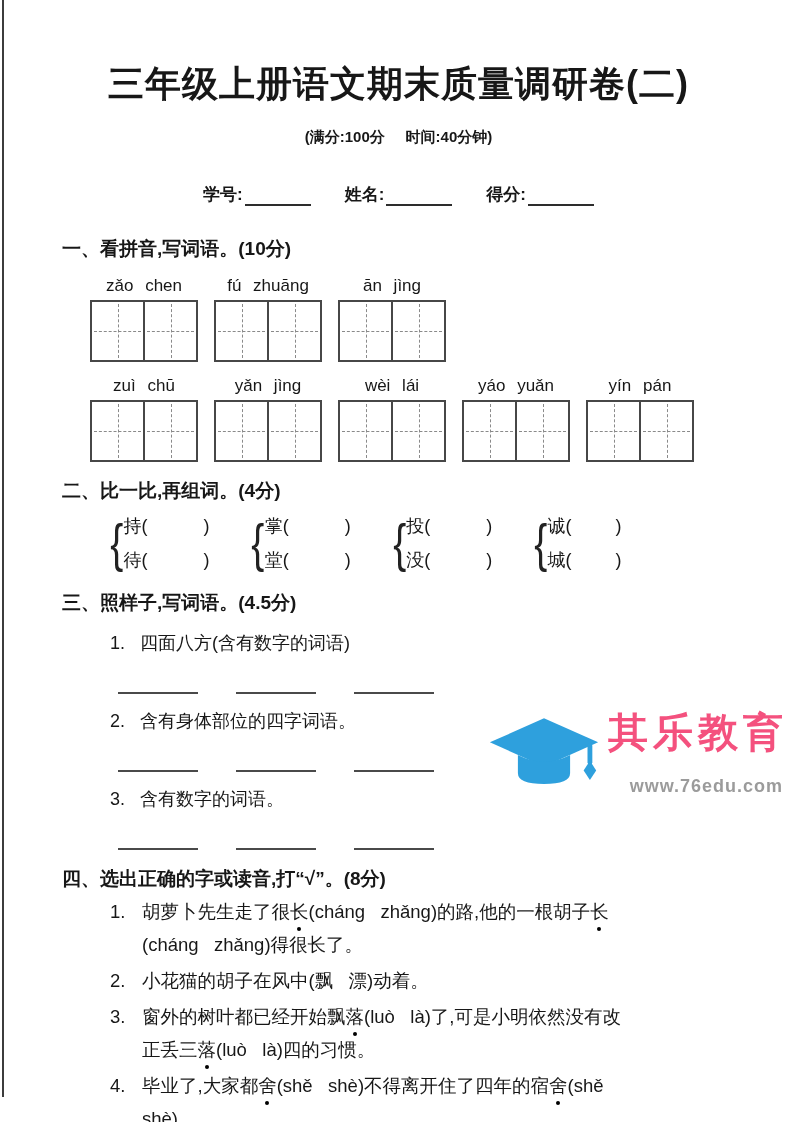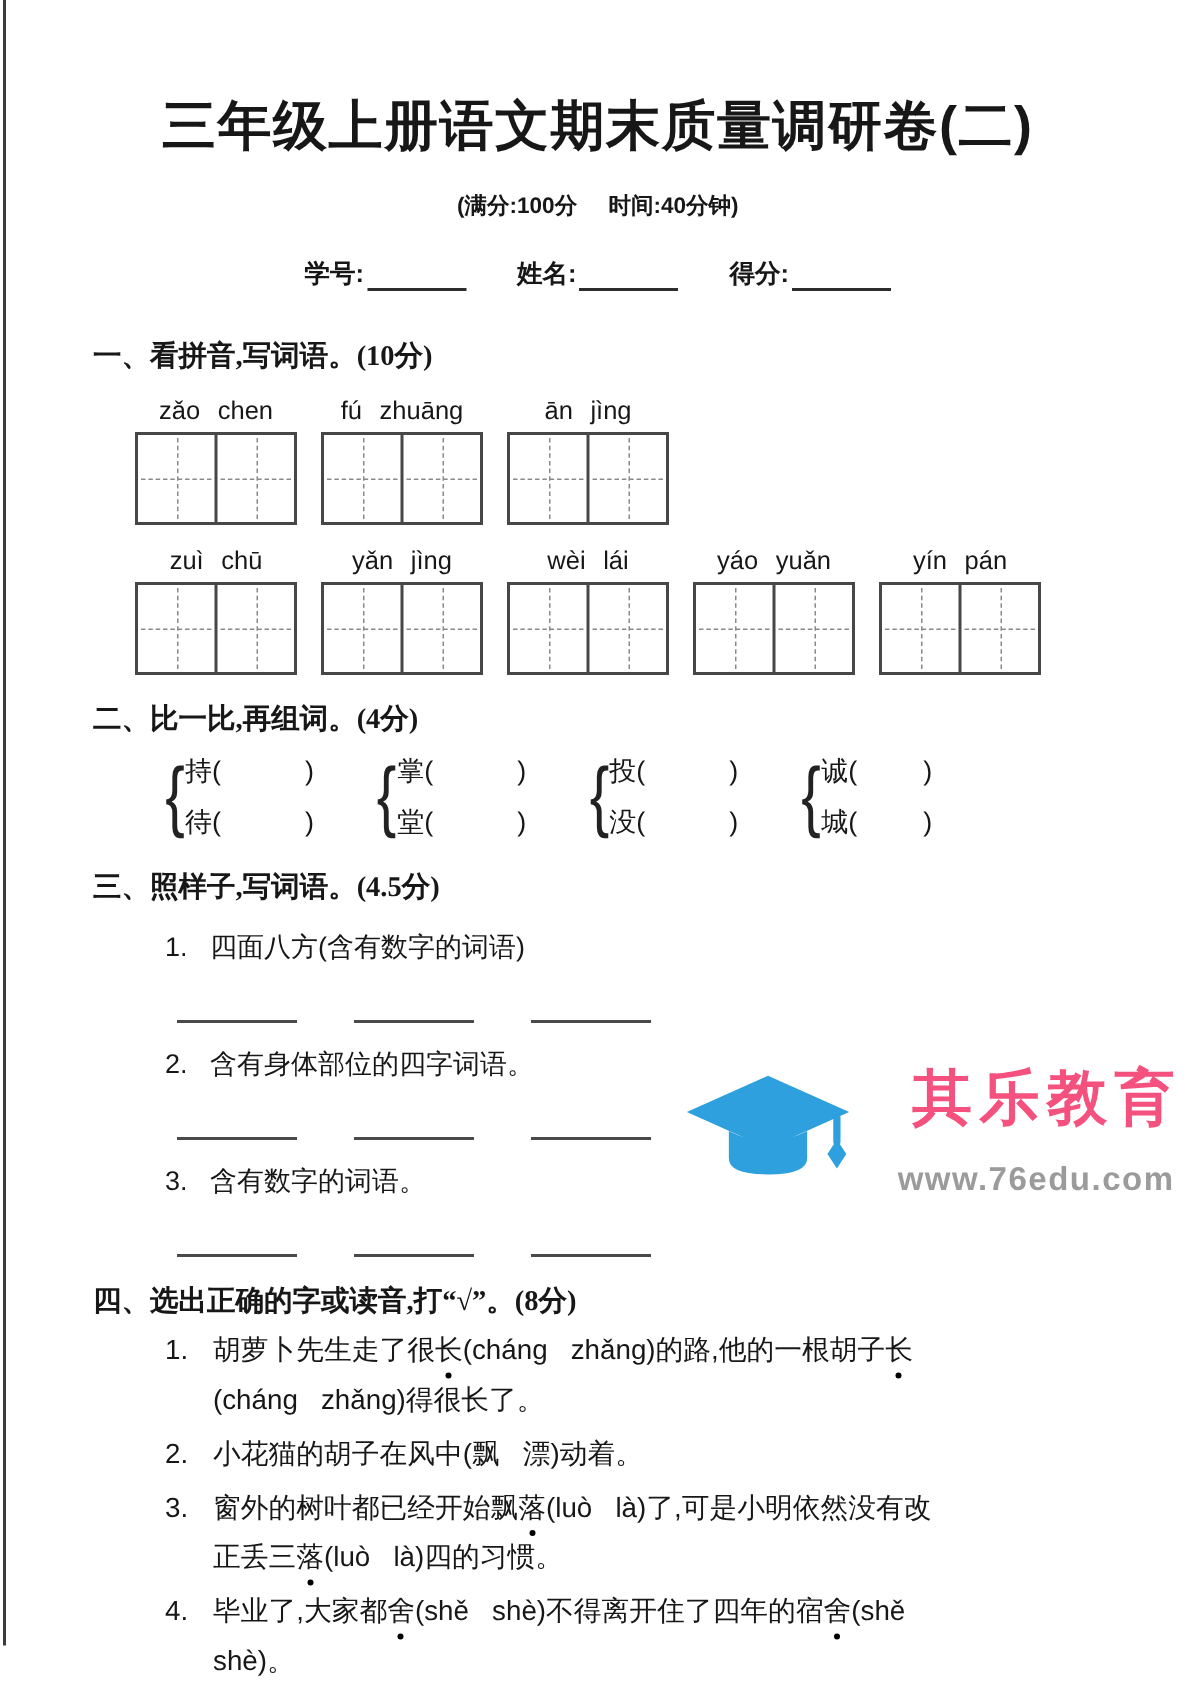--- a/index.html
+++ b/index.html
@@ -6,25 +6,25 @@
   body{
     width:793px;height:1122px;background:#ffffff;position:relative;
     font-family:"Liberation Sans","DejaVu Sans",sans-serif;color:#171717;
     overflow:hidden;
   }
   .scanline{position:absolute;left:2px;top:0;width:2px;height:1097px;background:#3c3c3c;}
   .paper{position:absolute;left:0;top:0;width:793px;height:812px;padding:62px 58px 0 62px;box-sizing:border-box;}
 
   .title{text-align:center;font-size:36px;line-height:44px;font-weight:bold;letter-spacing:1px;margin:0;}
   .meta{text-align:center;font-size:15px;font-weight:bold;margin-top:22px;}
-  .student-row{display:flex;justify-content:center;gap:34px;margin-top:24px;font-size:17px;font-weight:bold;}
+  .student-row{display:flex;justify-content:center;gap:34px;margin-top:36px;font-size:17px;font-weight:bold;}
   .student-field{display:flex;align-items:flex-end;}
   .blank-line{display:inline-block;width:66px;border-bottom:2px solid #2d2d2d;height:16px;margin-left:2px;}
 
-  .sec-heading{font-size:19px;font-weight:bold;margin-top:30px;font-family:Liberation Serif, serif;}
+  .sec-heading{font-size:19px;font-weight:bold;margin-top:30px;}
   .sec-heading.tight{margin-top:16px;}
 
   
   .pin-row{display:flex;gap:16px;margin:12px 0 0 28px;}
   .pin-group{width:108px;}
   .pinyin{text-align:center;font-size:17px;line-height:24px;word-spacing:7px;white-space:nowrap;}
   .gridbox{height:58px;border:2px solid #474747;display:flex;margin-top:2px;background:#fff;}
   .cell{flex:1;position:relative;}
   .cell + .cell{border-left:2px solid #474747;}
   .cell::before{content:"";position:absolute;left:50%;top:2px;bottom:2px;border-left:1px dashed #8a8a8a;}
@@ -49,21 +49,21 @@
   .s4-item{display:flex;font-size:18.5px;line-height:33px;margin-left:48px;margin-top:3px;}
   .s4-num{width:32px;flex:none;}
   .s4-text{flex:1;}
   .em{position:relative;display:inline-block;}
   .em::after{content:"";position:absolute;left:50%;bottom:-3px;width:4px;height:4px;border-radius:50%;background:#000;transform:translateX(-50%);}
 
   
   .logo{position:absolute;right:10px;bottom:14px;display:flex;align-items:center;}
   .logo-text{display:flex;flex-direction:column;align-items:flex-end;margin-left:4px;gap:21px;}
   .brand{color:#f4517e;font-size:40px;line-height:42px;font-weight:bold;letter-spacing:5px;margin-right:-5px;}
-  .brand-url{color:#9b9b9b;font-size:22px;line-height:24px;font-weight:bold;letter-spacing:1px;margin-left:24px;}
+  .brand-url{color:#9b9b9b;font-size:18px;line-height:24px;font-weight:bold;letter-spacing:1px;margin-left:24px;}
 </style>
 </head>
 <body>
 
 <div class="scanline"></div>
 
 <div class="paper">
 
   <h1 class="title">三年级上册语文期末质量调研卷(二)</h1>
   <div class="meta">(满分:100分&nbsp;&nbsp;&nbsp;&nbsp;&nbsp;时间:40分钟)</div>

